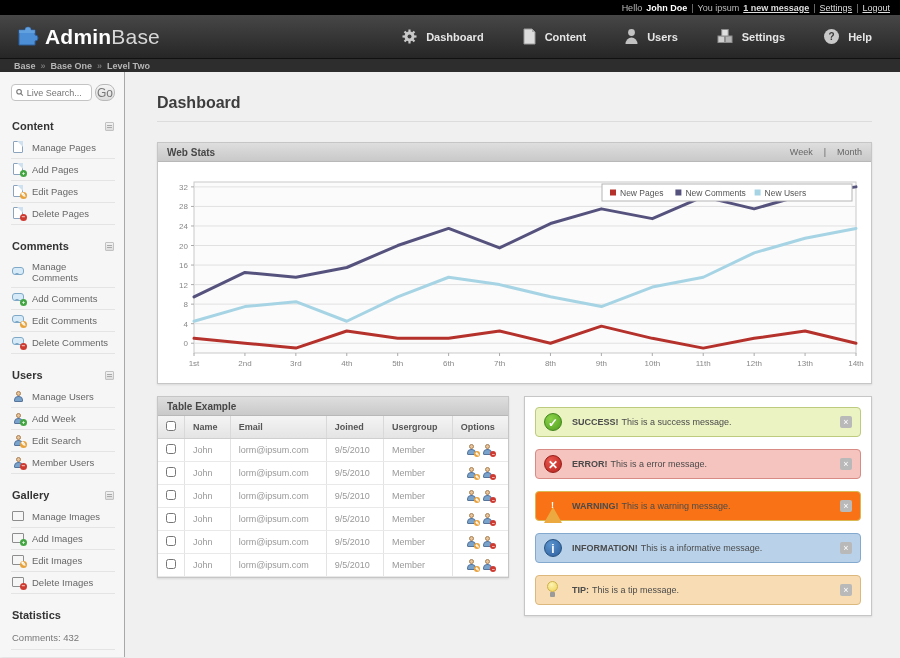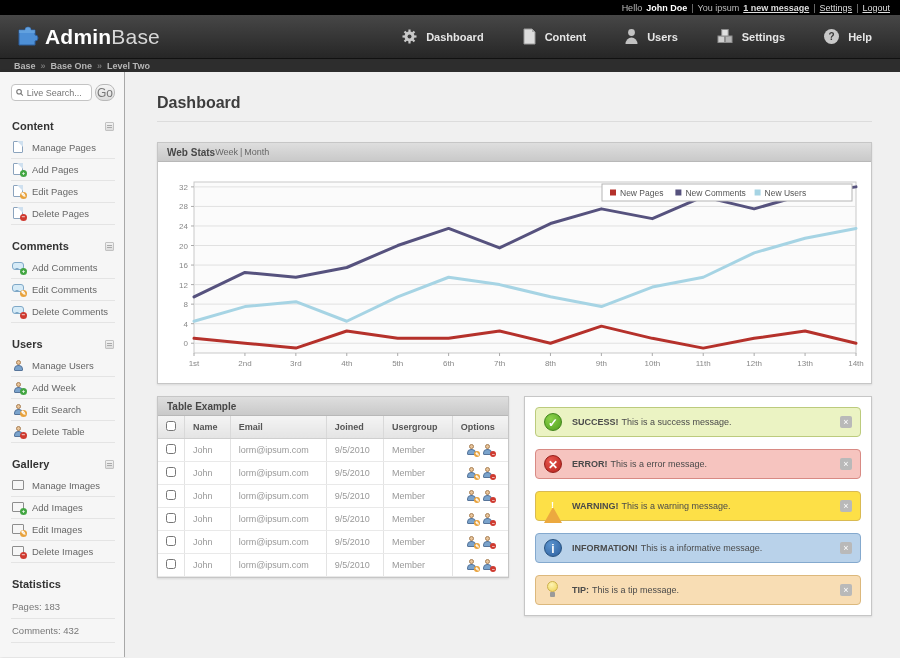--- a/index.html
+++ b/index.html
@@ -53,22 +53,22 @@
   .mi .head { position:absolute; left:4px; top:1px; width:5px; height:5px; border-radius:50%; background:#e8c49a; border:1px solid #a87f53; }
   .mi .body { position:absolute; left:2px; top:6px; width:9px; height:6px; border-radius:4px 4px 1px 1px; background:#7aa3cc; border:1px solid #56749a; }
   .mi .pic { position:absolute; left:0; top:1px; width:12px; height:10px; border:1px solid #8d8d8d; background:linear-gradient(#aederf5 55%, #9cd08a 45%); border-radius:1px; }
   .badge { position:absolute; right:-2px; bottom:-1px; width:7px; height:7px; border-radius:50%; color:#fff; font-size:6px; line-height:7px; text-align:center; font-weight:bold; }
   .badge.add { background:#43a643; }
   .badge.edit { background:#e8a23c; }
   .badge.delete { background:#cf3a30; }
 
   
   .panel { background:#fff; border:1px solid #c6c6c6; box-shadow:0 1px 2px rgba(0,0,0,.1); }
-  .panel-head { height:19px; background:linear-gradient(#dedede,#c9c9c9); border-bottom:1px solid #b8b8b8; display:flex; align-items:center; padding:0 9px; font-size:10px; font-weight:bold; color:#474747; }
-  .panel-head .links { font-weight:normal; font-size:9px; color:#666; display:flex; gap:2px; }
+  .panel-head { height:19px; background:linear-gradient(#dedede,#c9c9c9); border-bottom:1px solid #b8b8b8; display:flex; align-items:center; justify-content:space-between; padding:0 9px; font-size:10px; font-weight:bold; color:#474747; }
+  .panel-head .links { font-weight:normal; font-size:9px; color:#666; display:flex; gap:11px; }
   .panel-head .links a { color:#666; cursor:pointer; text-decoration:none; }
   .page-title { font-size:16px; font-weight:bold; color:#3d3d3d; padding-bottom:9px; border-bottom:1px solid #dcdcdc; margin-bottom:20px; }
   .webstats { margin-bottom:12px; }
   .webstats-body { padding:8px 4px 4px 4px; }
   .two-col { display:flex; gap:15px; align-items:flex-start; }
   .col-l { width:352px; flex-shrink:0; }
   .col-r { flex:1; }
 
   
   table.example { width:100%; border-collapse:collapse; font-size:9px; }
@@ -82,21 +82,21 @@
   .uico .body { position:absolute; left:1px; top:5px; width:9px; height:6px; border-radius:4px 4px 1px 1px; background:#7aa3cc; border:1px solid #56749a; }
   .uico .badge { width:6px; height:6px; line-height:6px; font-size:5px; }
 
   
   .notif-body { padding:10px; display:flex; flex-direction:column; gap:12px; }
   .note { display:flex; align-items:center; gap:10px; border-radius:4px; border:1px solid; padding:5px 8px; min-height:30px; font-size:9px; color:#4a4a4a; }
   .note .txt b { margin-right:3px; }
   .note-close { margin-left:auto; width:12px; height:12px; flex-shrink:0; border-radius:2px; background:#b9b9b9; color:#fff; font-size:9px; line-height:12px; text-align:center; cursor:pointer; }
   .note.success { background:#ebf3c3; border-color:#bccb7d; }
   .note.error   { background:#f6c4bf; border-color:#d88a84; }
-  .note.warning { background:#fde047; border-color:#d9ba52; }
+  .note.warning { background:#f97316; border-color:#d9ba52; }
   .note.info    { background:#b9d2ea; border-color:#84a9ce; }
   .note.tip     { background:#f8ddb4; border-color:#dcb87c; }
   .nicon { width:18px; height:18px; flex-shrink:0; position:relative; }
   .nicon.circle { border-radius:50%; color:#fff; font-weight:bold; text-align:center; line-height:18px; font-size:12px; }
   .nicon.green { background:radial-gradient(circle at 35% 30%, #8cd24a, #4f9e1e); border:1px solid #3f841a; }
   .nicon.red { background:radial-gradient(circle at 35% 30%, #e8564e, #b5221c); border:1px solid #941b17; }
   .nicon.blue { background:radial-gradient(circle at 35% 30%, #5b94cf, #2d5f9e); border:1px solid #26517f; }
   .tri { width:0; height:0; border-left:9px solid transparent; border-right:9px solid transparent; border-bottom:16px solid #eca93f; position:relative; margin-top:2px; }
   .tri:after { content:"!"; position:absolute; left:-2px; top:3px; color:#fff; font-size:9px; font-weight:bold; }
   .bulb { position:relative; }
@@ -250,20 +250,26 @@
           </div>
         </div>
         <div class="side-section">
           <div class="side-head">
             <span>Comments</span>
             <span class="collapse-ic"></span>
           </div>
           <div class="side-item">
             <span class="mi">
               <span class="bubble"></span>
+            </span>
+            <span>Manage Comments</span>
+          </div>
+          <div class="side-item">
+            <span class="mi">
+              <span class="bubble"></span>
               <span class="badge add">+</span>
             </span>
             <span>Add Comments</span>
           </div>
           <div class="side-item">
             <span class="mi">
               <span class="bubble"></span>
               <span class="badge edit">✎</span>
             </span>
             <span>Edit Comments</span>
@@ -303,21 +309,21 @@
               <span class="badge edit">✎</span>
             </span>
             <span>Edit Search</span>
           </div>
           <div class="side-item">
             <span class="mi">
               <span class="head"></span>
               <span class="body"></span>
               <span class="badge delete">−</span>
             </span>
-            <span>Delete Table</span>
+            <span>Member Users</span>
           </div>
         </div>
         <div class="side-section">
           <div class="side-head">
             <span>Gallery</span>
             <span class="collapse-ic"></span>
           </div>
           <div class="side-item">
             <span class="mi">
               <span class="pic"></span>
@@ -345,21 +351,20 @@
             </span>
             <span>Delete Images</span>
           </div>
         </div>
       </div>
     <div class="side-section">
       <div class="side-head">
         <span>Statistics</span>
       </div>
       <div id="stat-items">
-          <div class="stat-item">Pages: 183</div>
           <div class="stat-item">Comments: 432</div>
         </div>
     </div>
   </div>
 
   <div class="main">
     <div class="page-title">Dashboard</div>
 
     <div class="panel webstats">
       <div class="panel-head">

